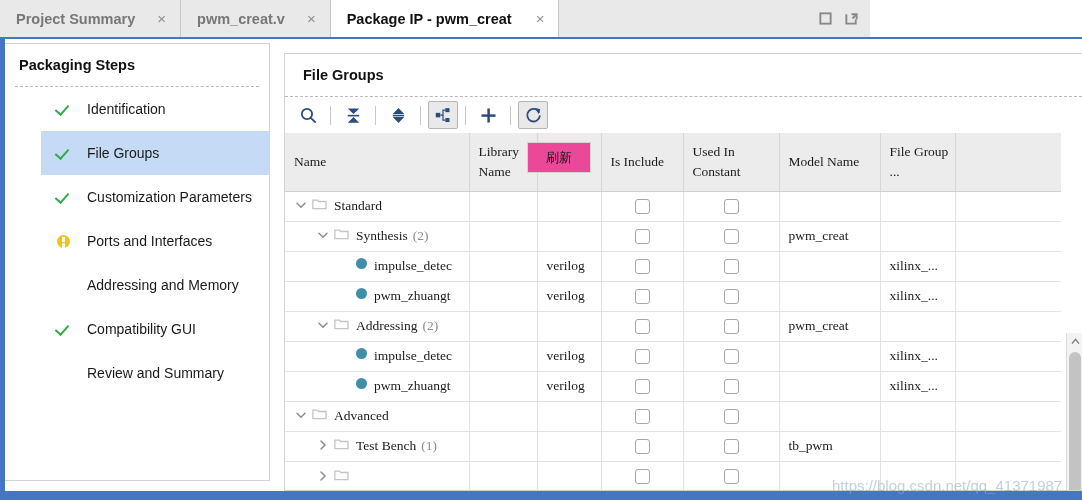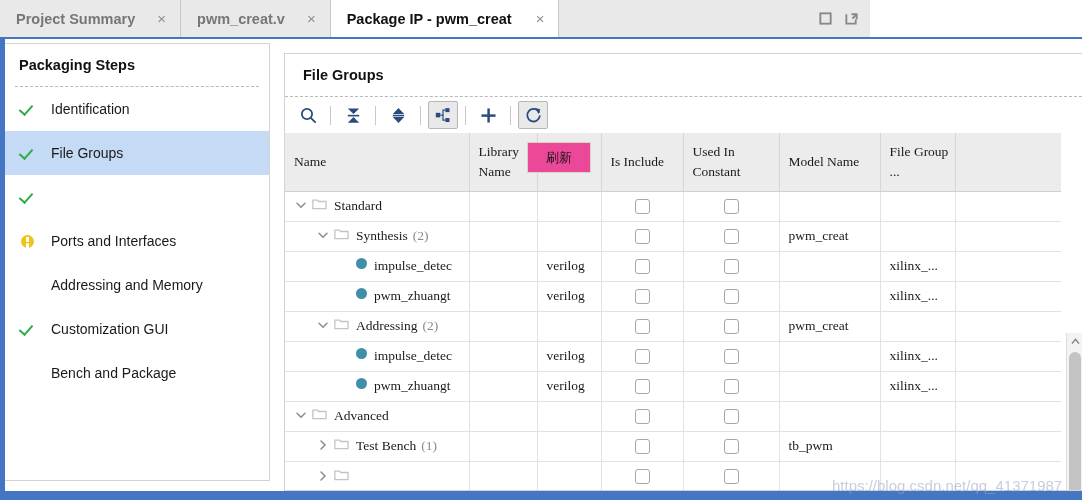--- a/index.html
+++ b/index.html
@@ -101,20 +101,21 @@
     border-top: 1px dashed #b9b9b9;
     height: 0;
   }
   .step {
     height: 44px;
     display: flex; align-items: center;
     padding-left: 16px;
     font-size: 14px; color: #1a1a1a;
     cursor: pointer;
     user-select: none;
+    margin-left: 36px;
   }
   .step.selected { background: #c5daf5; }
   .step-icon {
     width: 30px; flex: 0 0 30px;
     display: flex; align-items: center; justify-content: flex-start;
   }
   .step-label { white-space: nowrap; }
 
   .check {
     display: inline-block;
@@ -388,40 +389,41 @@
         <div class="step selected">
           <span class="step-icon">
             <span class="check"></span>
           </span>
           <span class="step-label">File Groups</span>
         </div>
         <div class="step">
           <span class="step-icon">
             <span class="check"></span>
           </span>
+          <span class="step-label">Customization Parameters</span>
         </div>
         <div class="step">
           <span class="step-icon">
             <span class="warn"></span>
           </span>
           <span class="step-label">Ports and Interfaces</span>
         </div>
         <div class="step">
           <span class="step-icon"></span>
           <span class="step-label">Addressing and Memory</span>
         </div>
         <div class="step">
           <span class="step-icon">
             <span class="check"></span>
           </span>
-          <span class="step-label">Customization GUI</span>
+          <span class="step-label">Compatibility GUI</span>
         </div>
         <div class="step">
           <span class="step-icon"></span>
-          <span class="step-label">Bench and Package</span>
+          <span class="step-label">Review and Summary</span>
         </div>
       </div>
   </div>
 
   <div id="splitter"></div>
 
   <div id="main">
     <div id="main-title">File Groups</div>
     <div id="main-divider"></div>
 

